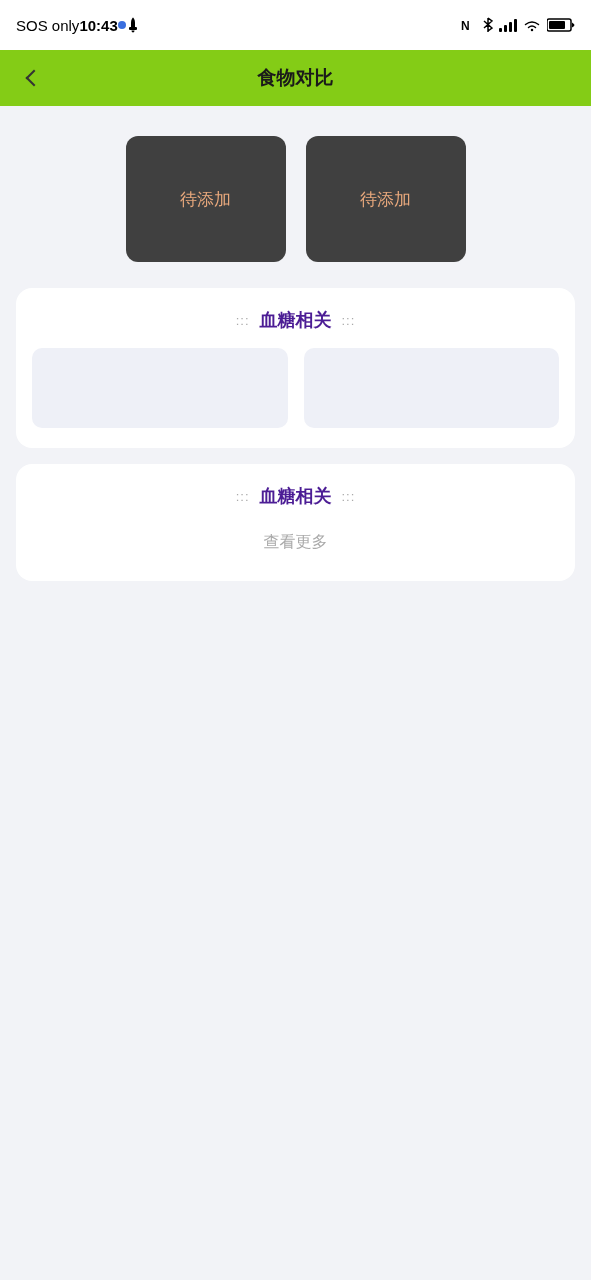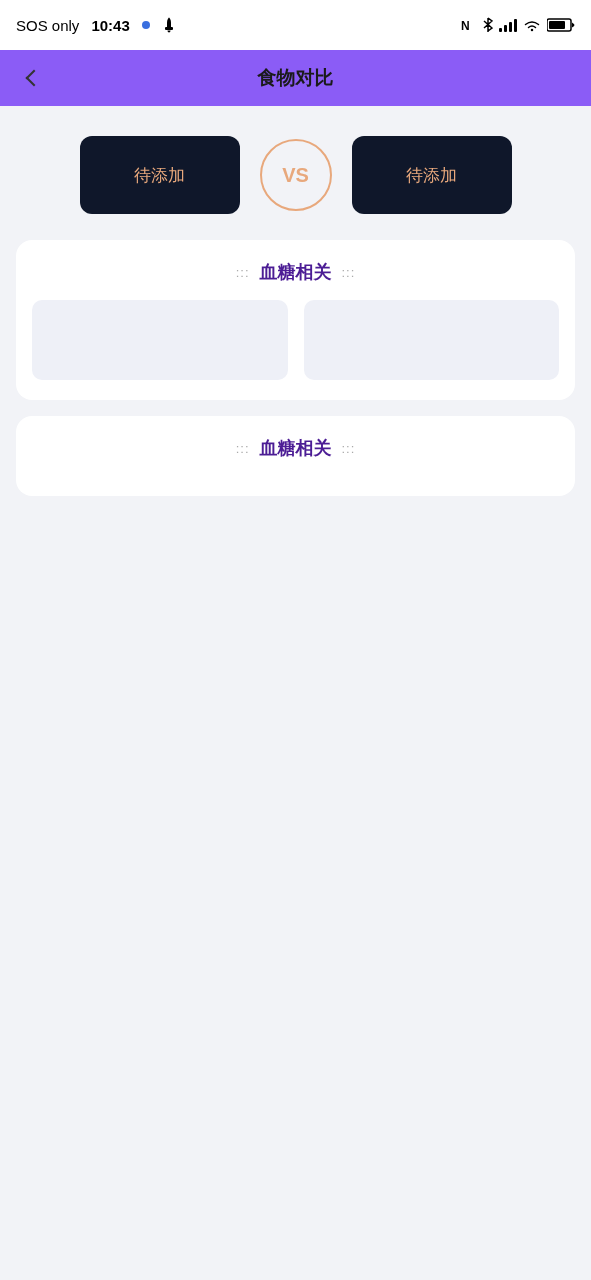--- a/index.html
+++ b/index.html
@@ -23,21 +23,21 @@
       justify-content: space-between;
       align-items: center;
       padding: 8px 16px;
       background-color: #fff;
       height: 50px;
     }
 
     .status-bar-left {
       display: flex;
       align-items: center;
-      gap: 12px;
+      gap: 0;
       font-size: 15px;
       font-weight: 500;
       color: #000;
     }
 
     .status-dot {
       width: 8px;
       height: 8px;
       background: #3a6fdf;
       border-radius: 50%;
@@ -46,21 +46,21 @@
     .status-bar-right {
       display: flex;
       align-items: center;
       gap: 6px;
     }
 
     
     .nav-bar {
       display: flex;
       align-items: center;
-      background-color: #8b5cf6;
+      background-color: #84cc16;
       padding: 12px 16px;
       height: 56px;
       border-bottom: none;
     }
 
     .back-btn {
       width: 36px;
       height: 36px;
       display: flex;
       align-items: center;
@@ -98,22 +98,22 @@
       display: flex;
       align-items: center;
       justify-content: center;
       gap: 20px;
       padding: 10px 0;
       background-color: #f2f3f7;
     }
 
     .food-placeholder {
       width: 160px;
-      height: 78px;
-      background-color: #0f172a;
+      height: 126px;
+      background-color: #404040;
       border-radius: 12px;
       display: flex;
       align-items: center;
       justify-content: center;
       cursor: pointer;
     }
 
     .food-placeholder-text {
       font-size: 17px;
       color: #e8a87c;
@@ -258,23 +258,20 @@
   </div>
   <div class="nav-title">食物对比</div>
 </div>
 
 <div class="main-content">
 
   <div class="vs-section">
     <div class="food-placeholder">
       <span class="food-placeholder-text">待添加</span>
     </div>
-    <div class="vs-circle">
-      <span class="vs-text">VS</span>
-    </div>
     <div class="food-placeholder">
       <span class="food-placeholder-text">待添加</span>
     </div>
   </div>
 
   <div class="card">
     <div class="card-header">
       <span class="card-dots">:::</span>
       <span class="card-title">血糖相关</span>
       <span class="card-dots">:::</span>
@@ -284,15 +281,16 @@
       <div class="bs-placeholder"></div>
     </div>
   </div>
 
   <div class="card">
     <div class="card-header">
       <span class="card-dots">:::</span>
       <span class="card-title">血糖相关</span>
       <span class="card-dots">:::</span>
     </div>
+    <div class="view-more">查看更多</div>
   </div>
 
 </div>
 
 </body></html>

